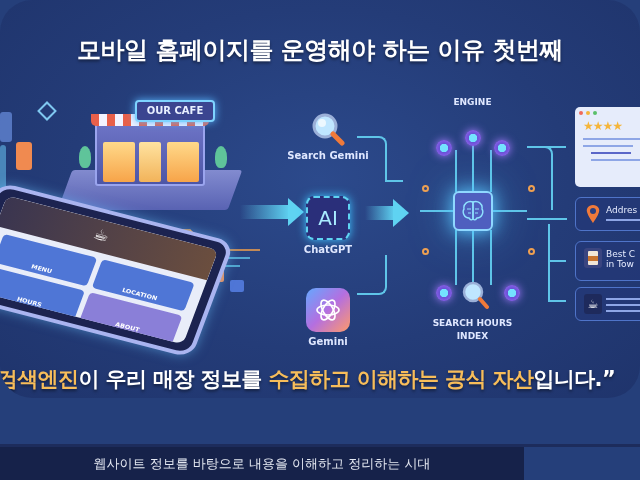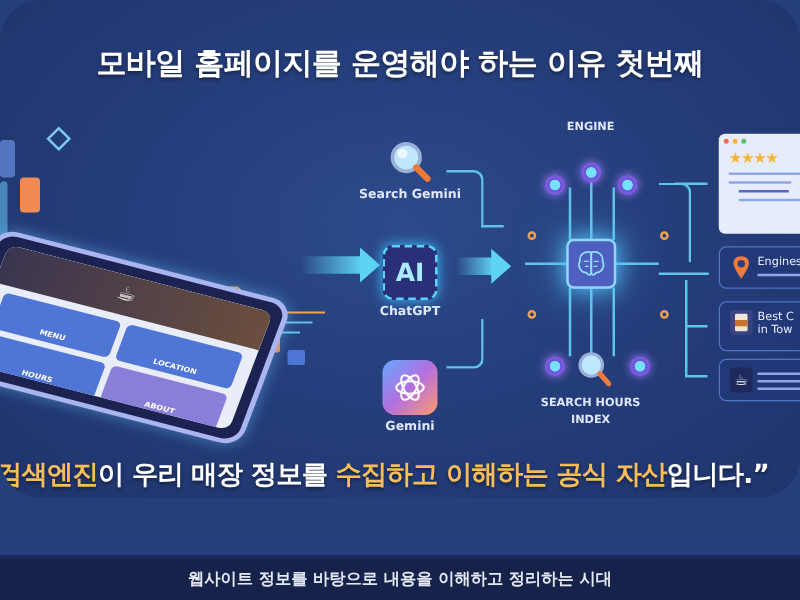--- a/index.html
+++ b/index.html
@@ -81,21 +81,21 @@
   }
   
   .src { position: absolute; text-align: center; }
   .src-label { font-size: 10px; font-weight: bold; color: #dfe7ff; margin-top: 4px; white-space: nowrap; }
   .search-icon-big {
     width: 34px; height: 34px; margin: 0 auto; position: relative;
   }
   .ai-chip {
     width: 44px; height: 44px; margin: 0 auto; border-radius: 8px;
     background: #2a2f7a; border: 2px dashed #5fd3f2;
-    box-shadow: 0 0 10px #3fc3ff; font-size: 20px; font-weight: bold;
+    box-shadow: 0 0 10px #3fc3ff; font-size: 20px; font-weight: normal;
     line-height: 40px; color: #a9ecff;
   }
   .gemini-tile {
     width: 44px; height: 44px; margin: 0 auto; border-radius: 10px;
     background: linear-gradient(135deg,#64a8ff,#b46fe0,#ff9a6a);
     display: flex; align-items: center; justify-content: center;
   }
   .arrow-big {
     position: absolute; height: 14px;
     background: linear-gradient(90deg, rgba(90,210,240,0), #5fd3f2);
@@ -142,38 +142,50 @@
   .rc-icon { position: absolute; left: 8px; top: 6px; width: 18px; height: 20px; }
   
   .quote {
     position: absolute; left: 0; top: 364px; width: 640px; text-align: center;
     font-size: 21px; font-weight: bold; line-height: 30px; letter-spacing: -0.6px;
     text-shadow: 0 2px 3px rgba(0,0,0,.45); white-space: nowrap;
   }
   .hl { color: #f7bd5a; }
   
   .caption {
-    position: absolute; left: 0; top: 447px; width: 640px; height: 33px;
+    position: absolute; left: 0; top: 447px; width: 524px; height: 33px;
     background: #16224a; text-align: center;
-    font-size: 13px; line-height: 33px; color: #e4e8f2; font-weight: bold;
+    font-size: 13px; line-height: 33px; color: #e4e8f2;
   }
   .divider { position: absolute; left: 0; top: 444px; width: 640px; height: 3px; background: #1d2c5c; }
 </style>
 </head>
 <body>
 
 <div class="stage">
 
   <div class="title">모바일 홈페이지를 운영해야 하는 이유 첫번째</div>
 
   <div class="float-card" style="left:0;top:112px;width:12px;height:30px;background:#6a8fe0;opacity:.7;"></div>
   <div class="float-card" style="left:16px;top:142px;width:16px;height:28px;background:#f08a50;"></div>
   <div class="float-card" style="left:0;top:145px;width:6px;height:50px;background:#5aa7d8;opacity:.7;"></div>
   <div style="position:absolute;left:40px;top:104px;width:14px;height:14px;border:2px solid #7fc8f0;transform:rotate(45deg);"></div>
 
+  <div class="cafe">
+    <div class="cafe-base"></div>
+    <div class="cafe-body">
+      <div class="cafe-window" style="left:6px;"></div>
+      <div class="cafe-window" style="left:42px;width:22px;background:linear-gradient(180deg,#ffe3a0,#f2b35a);"></div>
+      <div class="cafe-window" style="left:70px;"></div>
+    </div>
+    <div class="awning"></div>
+    <div class="sign">OUR CAFE</div>
+    <div class="tree" style="left:14px;"></div>
+    <div class="tree" style="left:150px;"></div>
+  </div>
 
   <svg class="circuit" viewBox="0 0 110 80">
     <path d="M0 10 H40 L60 30 H110" stroke="#f5a14a" stroke-width="1.5" fill="none"></path>
     <path d="M0 18 H35 L55 38 H100" stroke="#5fc5e8" stroke-width="1.5" fill="none"></path>
     <path d="M0 26 H30 L50 46 H90" stroke="#5fc5e8" stroke-width="1.5" fill="none"></path>
     <rect x="60" y="50" width="14" height="12" rx="2" fill="#f08a50"></rect>
     <rect x="80" y="60" width="14" height="12" rx="2" fill="#4f76d6"></rect>
     <rect x="45" y="40" width="12" height="10" rx="2" fill="#f08a50"></rect>
   </svg>
 
@@ -288,21 +300,21 @@
     <div class="line" style="width:50px;"></div>
     <div class="line" style="background:#5a66c8;width:40px;margin-left:16px;"></div>
     <div class="line" style="margin-left:16px;"></div>
   </div>
 
   <div class="result-card" style="top:197px;height:34px;">
     <svg class="rc-icon" viewBox="0 0 18 20">
       <path d="M9 1 C4 1 2 5 3 8 C4 12 9 19 9 19 C9 19 14 12 15 8 C16 5 14 1 9 1 Z" fill="#f07a3a"></path>
       <circle cx="9" cy="7" r="3" fill="#2a3f80"></circle>
     </svg>
-    <div class="rc-text">Engines</div>
+    <div class="rc-text">Addres</div>
     <div style="position:absolute;left:30px;top:21px;width:40px;height:2px;background:#8ea6e6;"></div>
   </div>
 
   <div class="result-card" style="top:241px;height:40px;">
     <div class="rc-icon" style="background:#3a4580;border-radius:3px;">
       <div style="position:absolute;left:4px;top:3px;width:10px;height:14px;background:#f1e6d6;border-radius:1px;"></div>
       <div style="position:absolute;left:4px;top:8px;width:10px;height:5px;background:#c8742e;"></div>
     </div>
     <div class="rc-text">
       <div>Best C</div>

